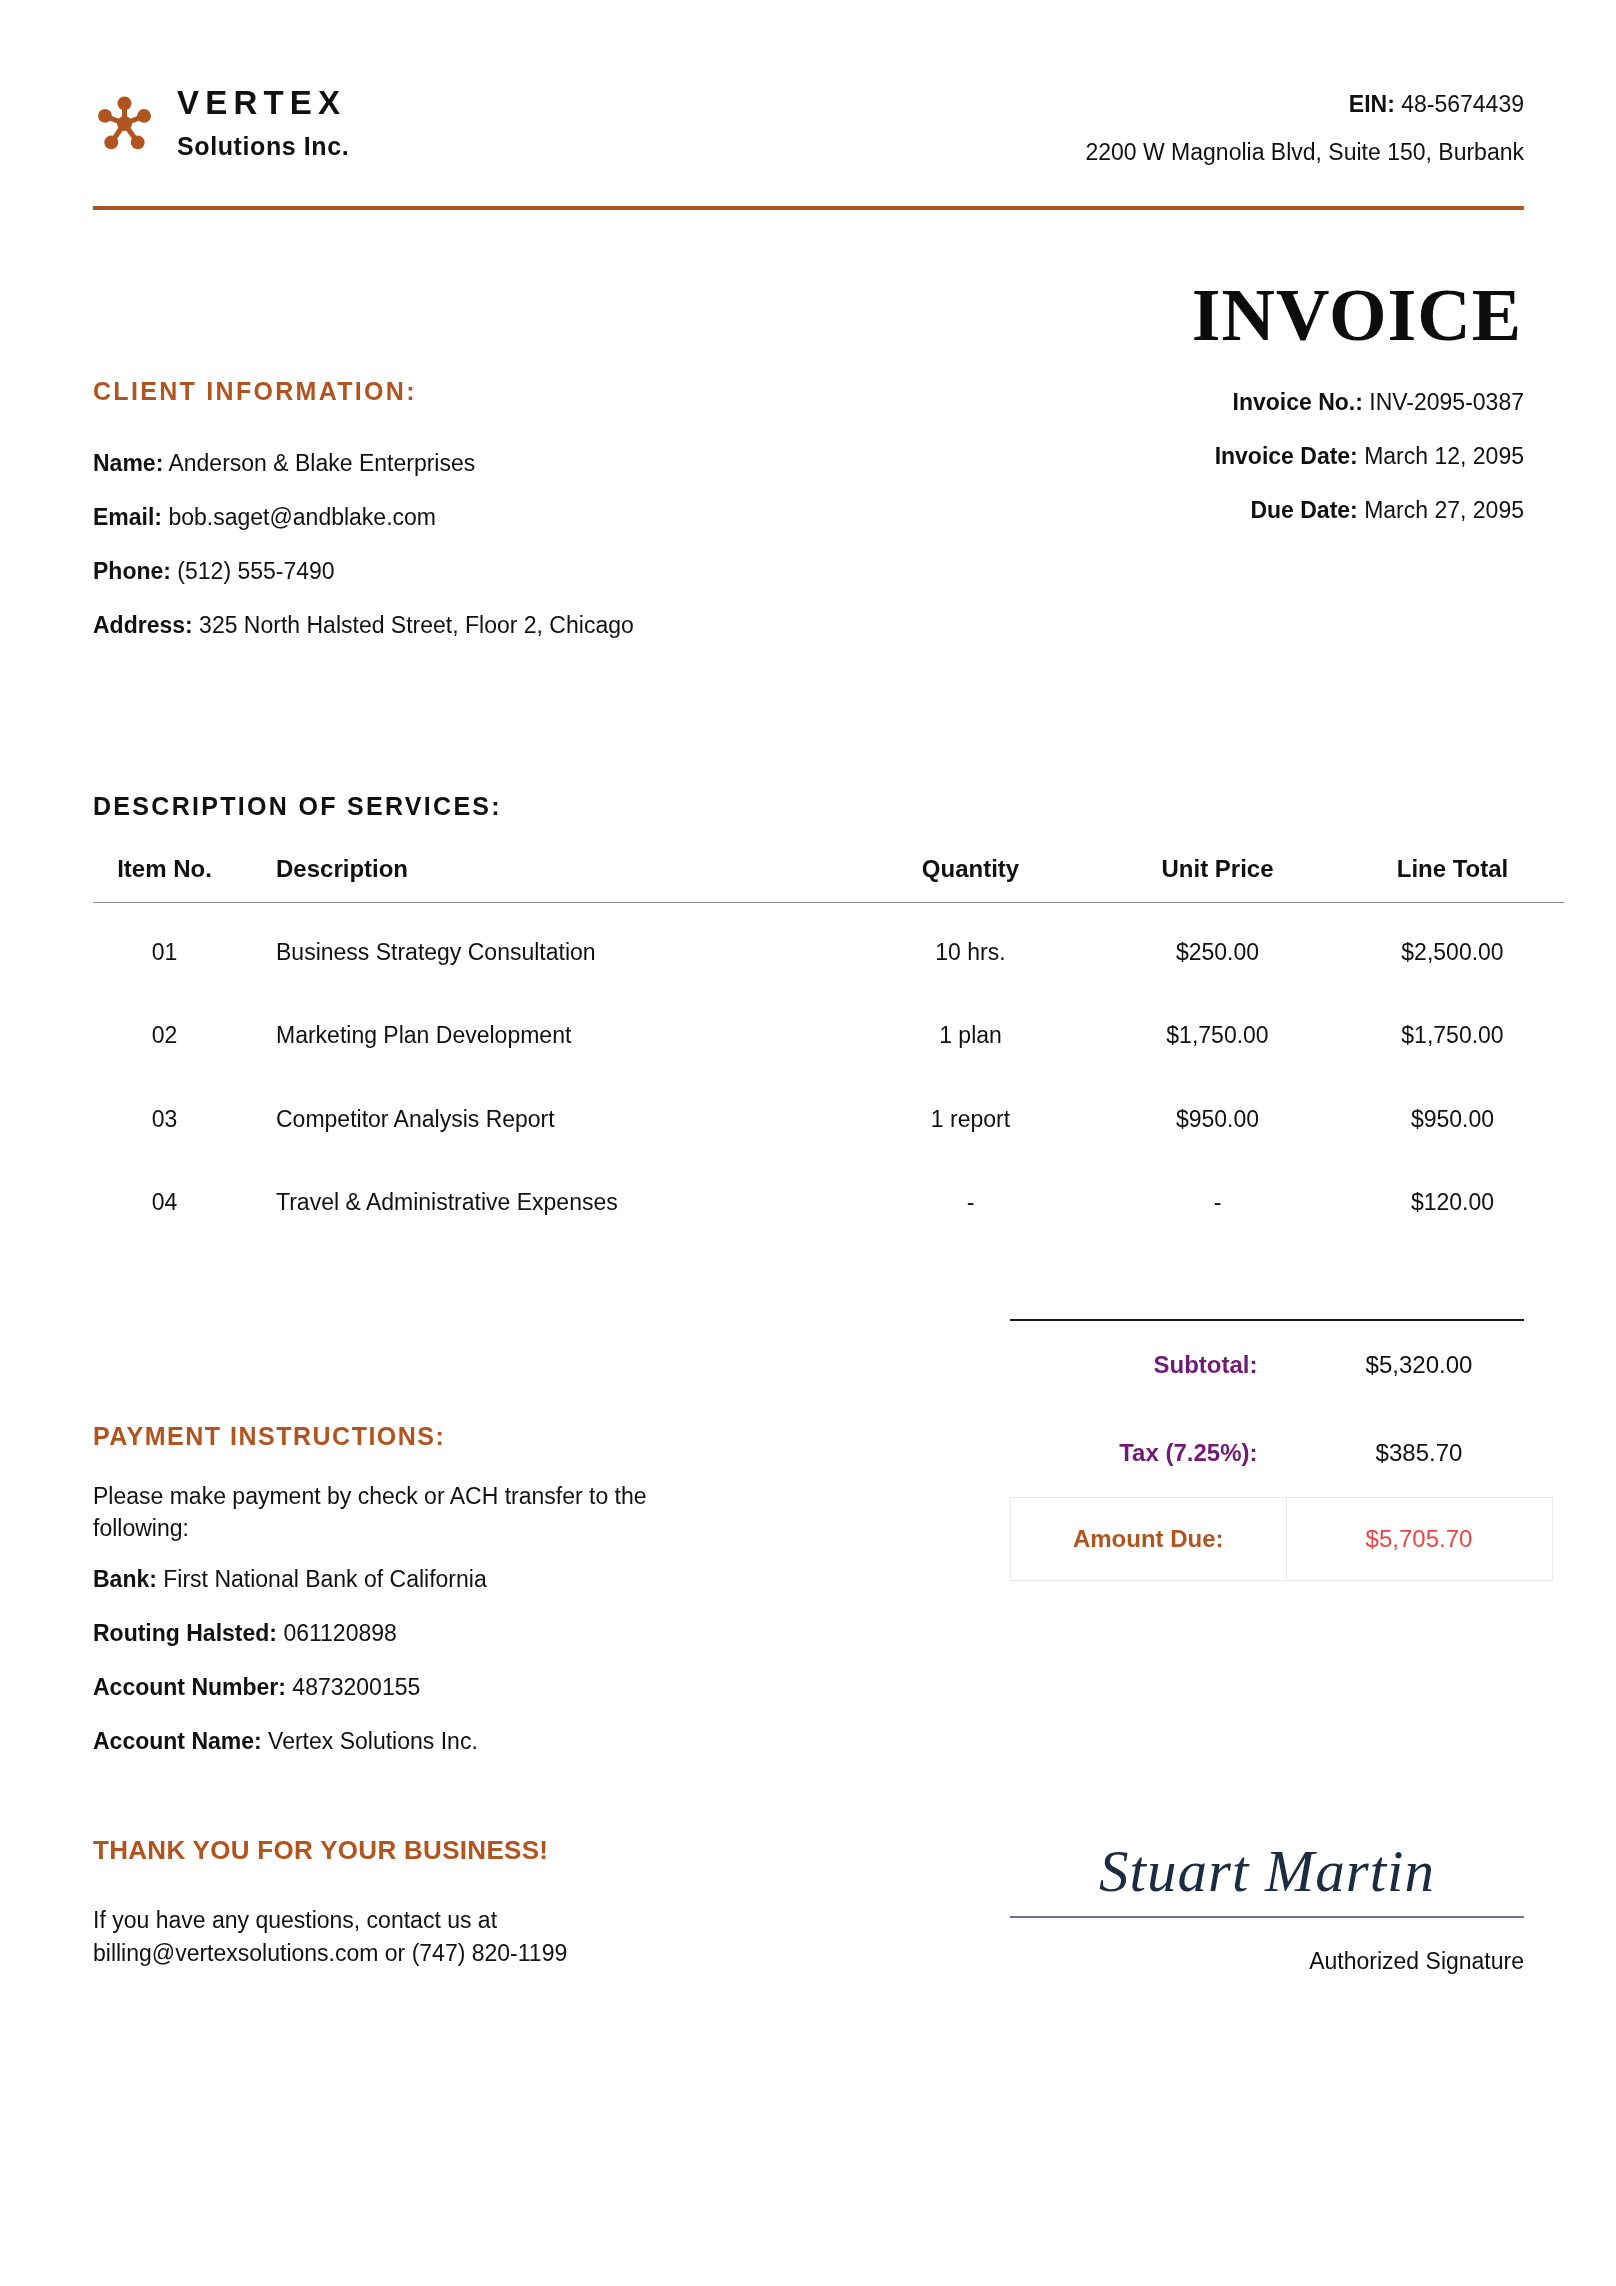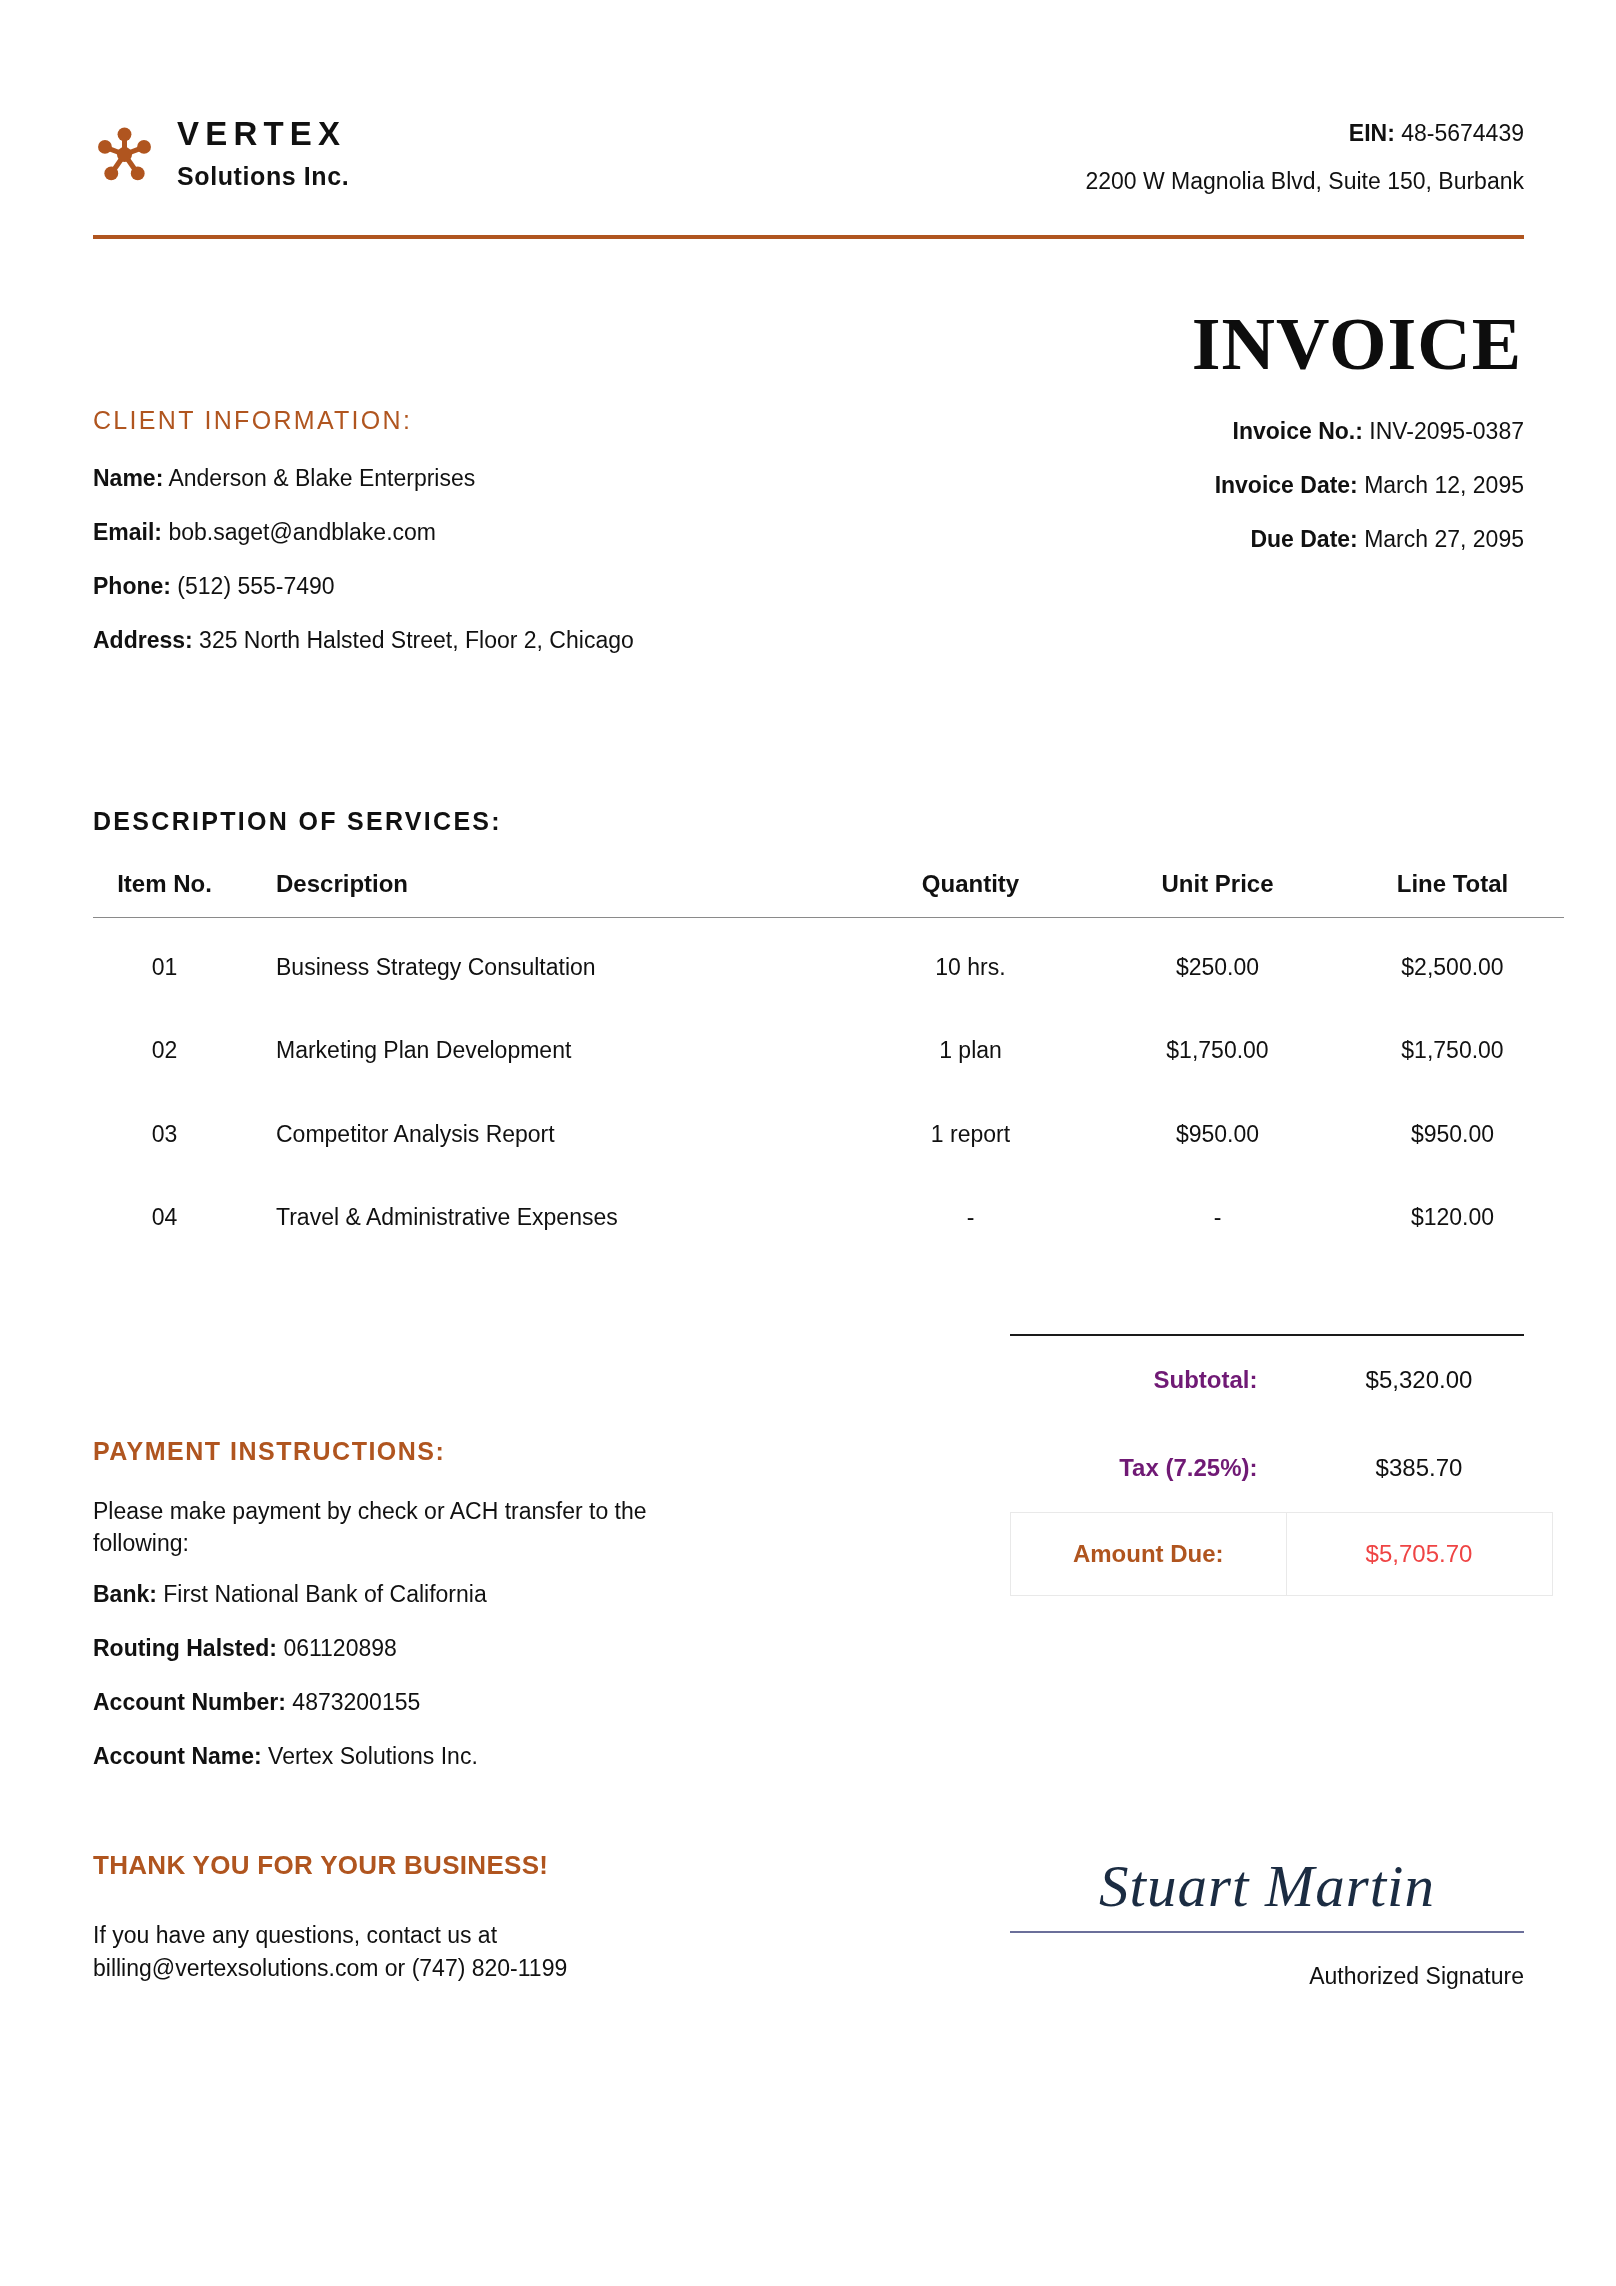--- a/index.html
+++ b/index.html
@@ -17,23 +17,23 @@
     height: 2286px;
     background: #ffffff;
     box-sizing: border-box;
     padding: 0 93px;
     overflow: hidden;
   }
 
   
   .header {
     display: flex;
-    align-items: flex-end;
+    align-items: flex-start;
     justify-content: space-between;
-    padding-top: 114px;
+    padding-top: 85px;
   }
   .brand {
     display: flex;
     align-items: center;
     gap: 21px;
   }
   .brand-mark {
     width: 63px;
     height: 63px;
     flex: 0 0 auto;
@@ -99,23 +99,23 @@
   .info-row {
     display: flex;
     justify-content: space-between;
     align-items: flex-start;
     margin-top: 25px;
   }
   .client-block { width: 723px; }
   .section-head {
     color: #b0551f;
     font-size: 25px;
-    font-weight: 400;
+    font-weight: 700;
     letter-spacing: 2.3px;
-    margin-bottom: 32px;
+    margin-bottom: 46px;
   }
   .kv {
     font-size: 23px;
     line-height: 1.0;
     margin-bottom: 31px;
     color: #111111;
   }
   .kv:last-child { margin-bottom: 12px; }
   .kv b { font-weight: 700; }
 

